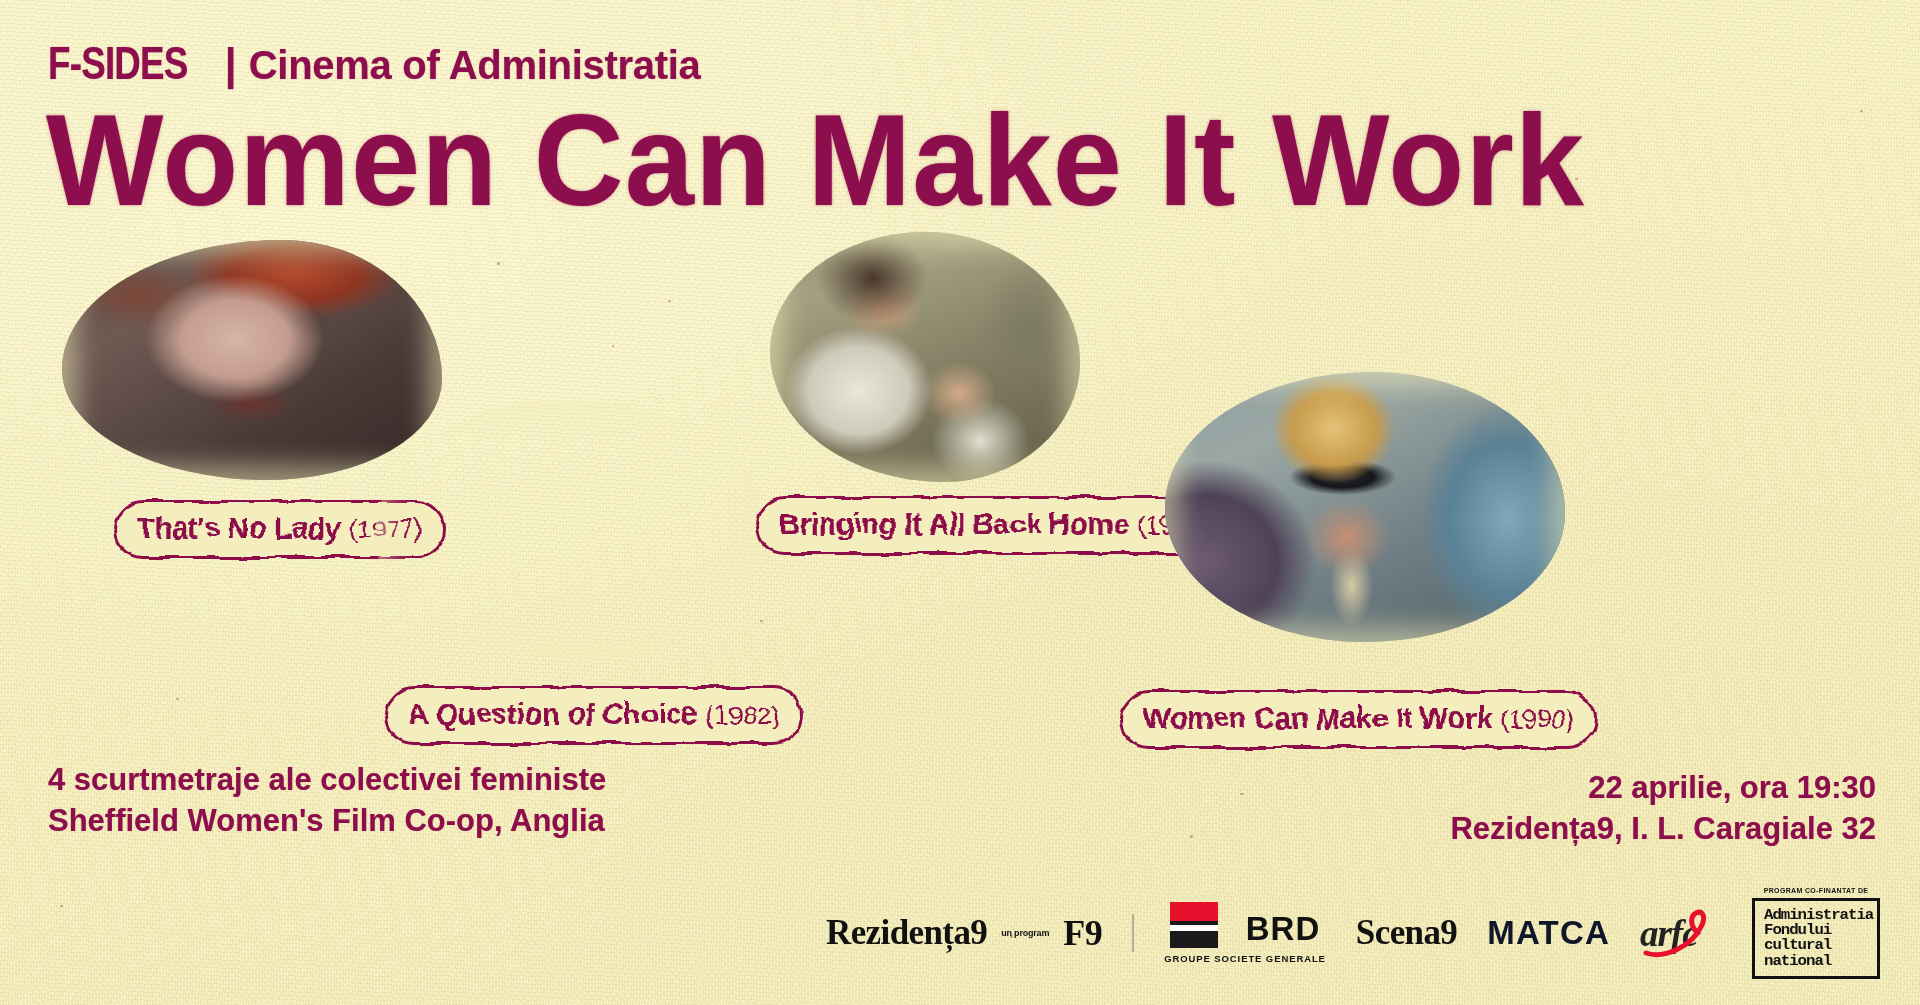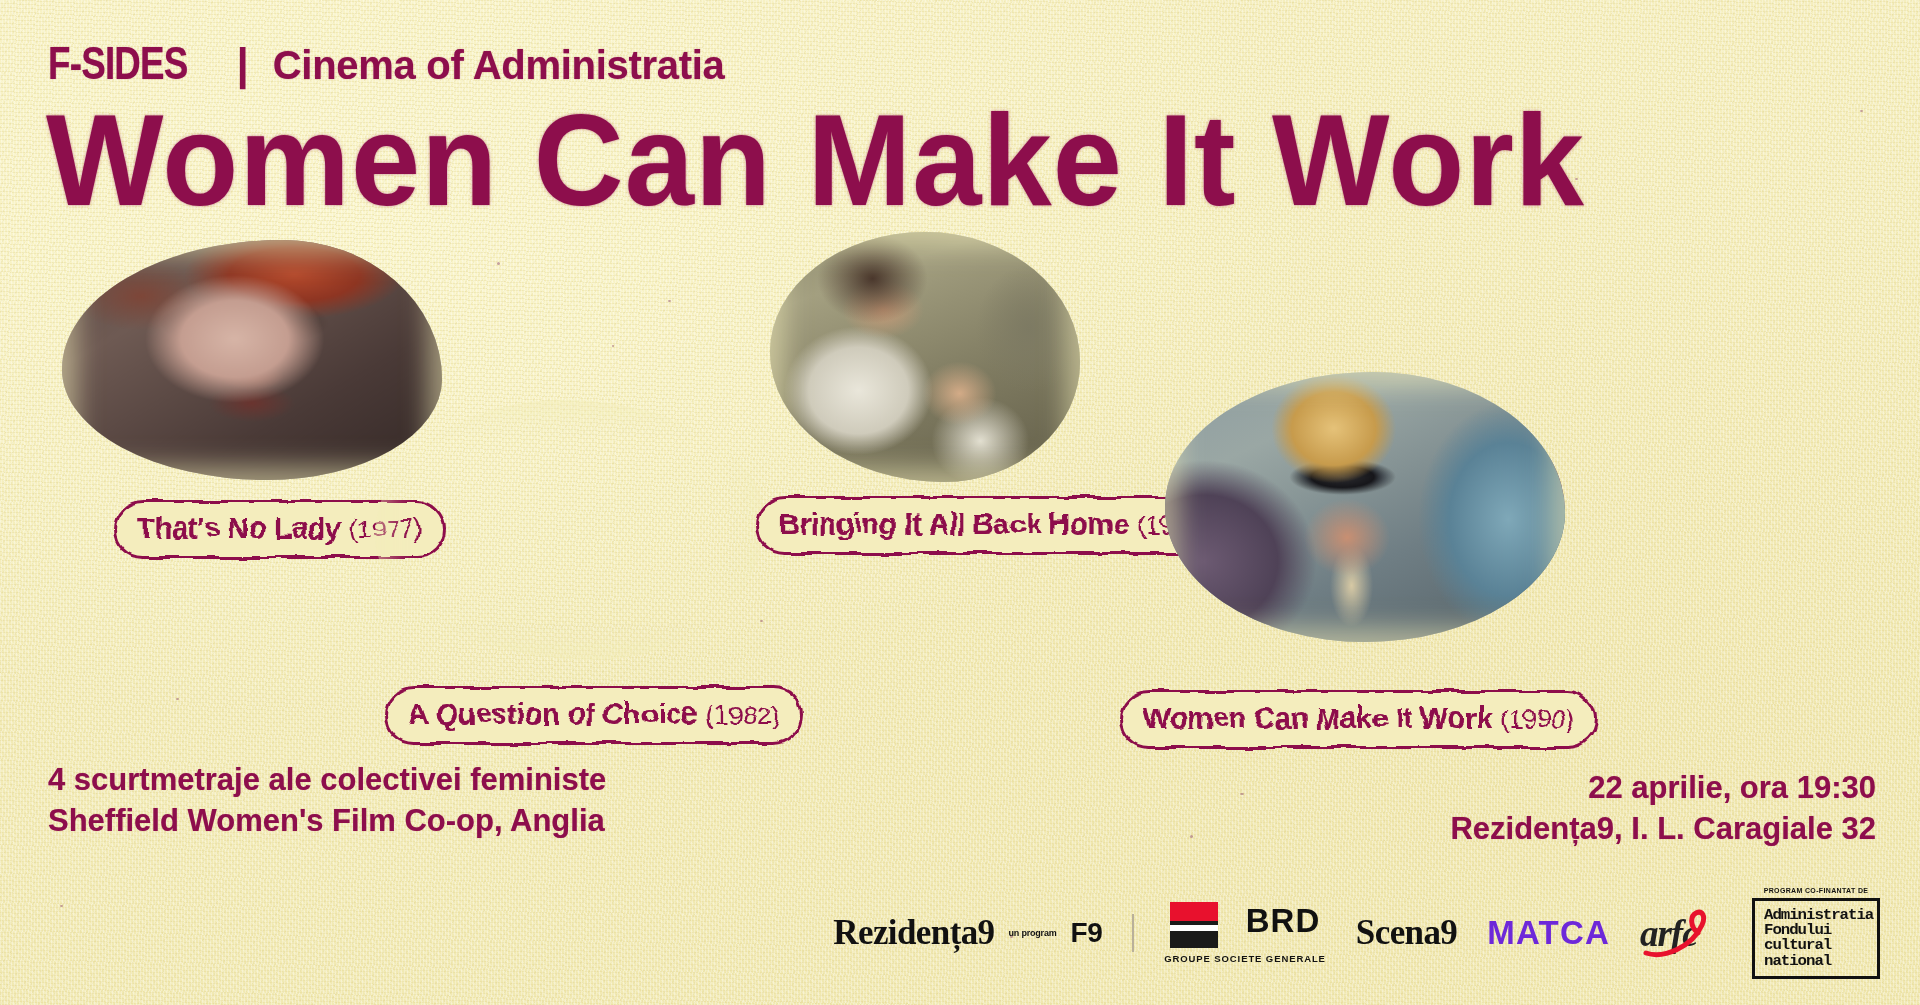--- a/index.html
+++ b/index.html
@@ -29,21 +29,21 @@
     pointer-events:none;
   }
   .speck{
     position:absolute; border-radius:50%;
     background:#8e4a63; opacity:.5; pointer-events:none;
   }
 
   
   .brandline{
     position:absolute; left:48px; top:36px;
-    display:flex; align-items:baseline; gap:12px;
+    display:flex; align-items:baseline; gap:0px;
     white-space:nowrap;
   }
   .brand-fsides{
     font-family:"Liberation Sans Narrow","Liberation Sans",sans-serif;
     font-weight:bold; font-size:46px; letter-spacing:-1px;
     color:#8d0e4c;
     transform:scaleX(.80) ; transform-origin:left bottom;
     text-shadow:0 0 1.2px rgba(141,14,76,.55);
   }
   .brand-pipe{
@@ -207,39 +207,39 @@
   }
   .logo-rez{
     font-family:"Liberation Serif", serif;
     font-weight:bold; font-size:35px; letter-spacing:-.6px; color:#111;text-align:right;
   }
   .logo-unprogram{
     font-size:9px; font-weight:bold; letter-spacing:-.2px; color:#111;
     align-self:center; margin:0 -16px 0 -16px;
   }
   .logo-f9{
-    font-family:Liberation Sans, sans-serif;
-    font-weight:bold; font-size:28px; color:#111; letter-spacing:-.5px;
+    font-family:Liberation Serif, serif;
+    font-weight:bold; font-size:36px; color:#111; letter-spacing:-.5px;
   }
   .vdiv{ width:2px; height:38px; background:#b9b09a; }
   .brd-wrap{ display:flex; flex-direction:column; align-items:center; gap:5px; }
-  .brd-row{ display:flex; align-items:flex-start; gap:28px; }
+  .brd-row{ display:flex; align-items:flex-end; gap:28px; }
   .brd-mark{
     width:48px; height:46px; position:relative; background:#1a1a1a;
   }
   .brd-mark .r{ position:absolute; left:0; top:0; width:100%; height:42%; background:#e8112d; }
   .brd-mark .w{ position:absolute; left:0; top:50%; width:100%; height:13%; background:#fff; }
   .brd-txt{ font-weight:bold; font-size:33px; letter-spacing:1px; color:#111; }
   .brd-sub{ font-size:9.5px; font-weight:bold; letter-spacing:.9px; color:#111; }
   .logo-scena{
     font-family:Liberation Serif, serif;
     font-weight:bold; font-size:35px; letter-spacing:-.6px; color:#111;
   }
   .logo-matca{
-    font-weight:bold; font-size:33px; letter-spacing:1.2px; color:#6d28d9;
+    font-weight:bold; font-size:33px; letter-spacing:1.2px; color:#0f172a;
   }
   .logo-arfc{
     position:relative; width:82px; height:52px;
   }
   .logo-arfc .word{
     position:absolute; left:0; top:5px;
     font-family:"Liberation Serif", serif;
     font-style:italic; font-weight:bold; font-size:37px; color:#222;
     letter-spacing:-1px;
   }

